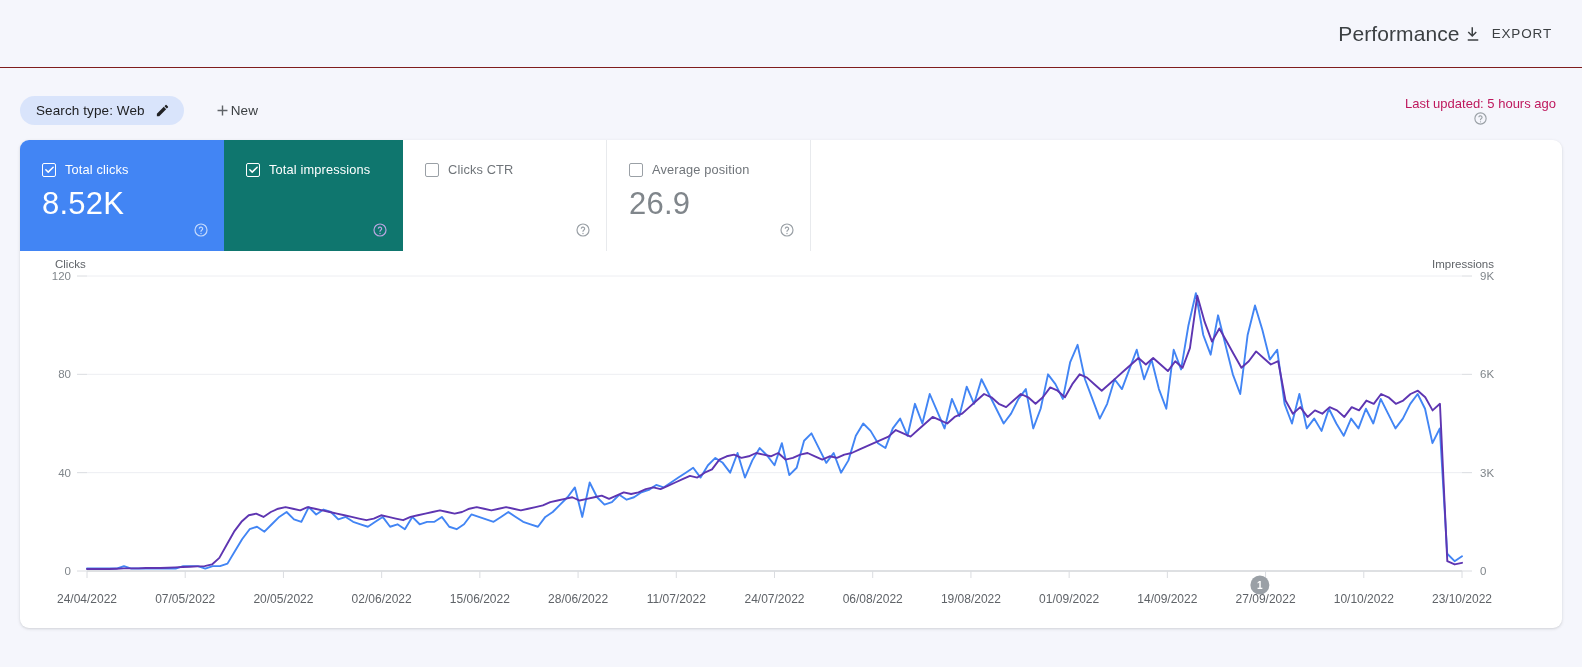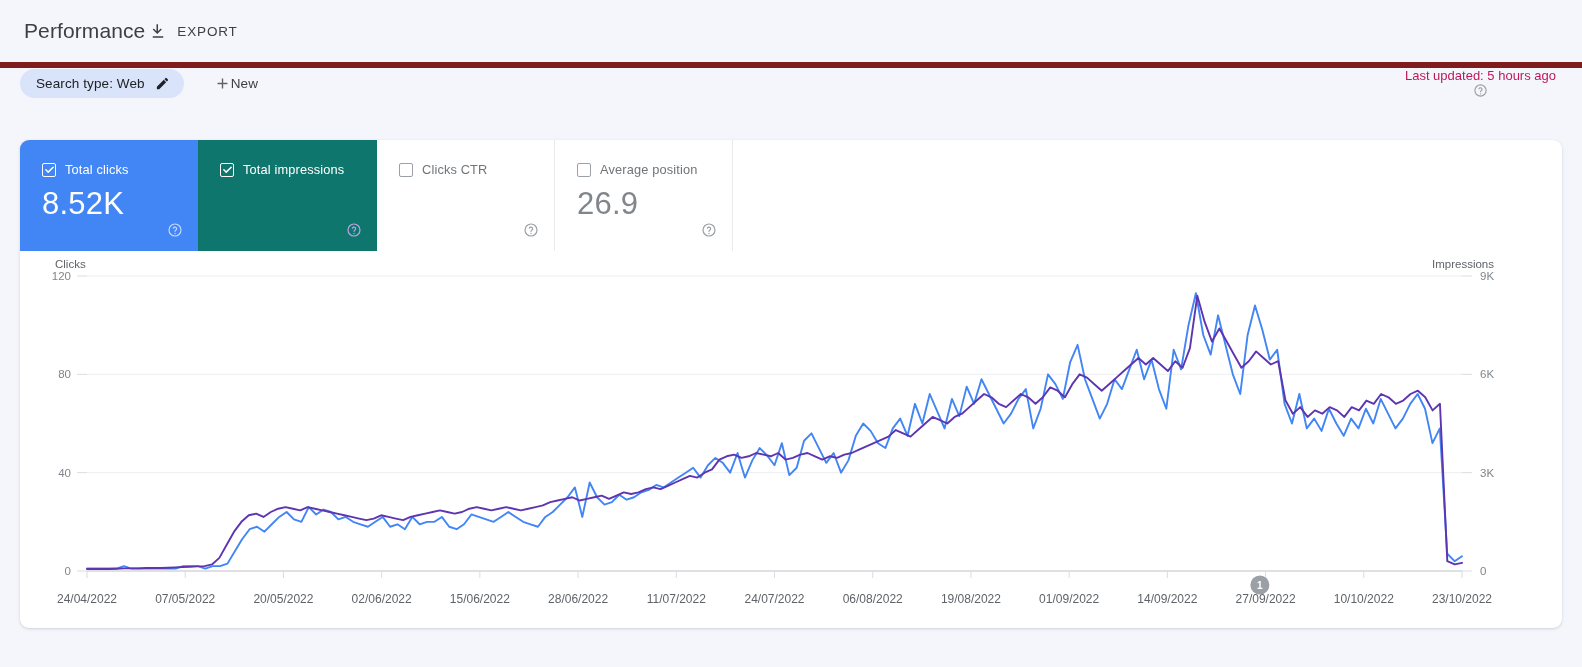--- a/index.html
+++ b/index.html
@@ -6,40 +6,40 @@
   html, body {
     width: 1582px; height: 667px;
     background: #F5F6FC;
     font-family: "Liberation Sans", sans-serif;
     overflow: hidden;
   }
 
   
   .header {
     height: 68px;
-    display: flex; align-items: center; justify-content: flex-start;
+    display: flex; align-items: center; justify-content: flex-end;
     padding: 0 26px 0 24px;
-    border-bottom: 6px solid #7f1d1d;
+    border-bottom: 1px solid #7f1d1d;
   }
   .page-title {
     font-size: 21px; color: #3C4043; font-weight: 400; letter-spacing: .1px;
   }
   .export-btn {
     display: flex; align-items: center; gap: 10px;
     cursor: pointer; padding: 6px 4px; border-radius: 4px;
   }
   .export-label {
     font-size: 13.5px; color: #3C4043; font-weight: 500; letter-spacing: .85px;
   }
   .dl-icon { width: 18px; height: 18px; display: block; }
 
   
   .filterbar {
     height: 58px;
-    display: flex; align-items: flex-start;
+    display: flex; align-items: flex-end;
     padding: 0 26px 0 20px;
   }
   .chips { display: flex; align-items: center; gap: 16px; }
   .chip {
     display: flex; align-items: center; gap: 10px;
     background: #D9E4FB; border-radius: 18px;
     padding: 7px 14px 7px 16px;
     cursor: pointer;
   }
   .chip-label { font-size: 13.5px; color: #202124; letter-spacing: .1px; }
@@ -65,21 +65,21 @@
     width: 1542px; height: 488px;
     background: #FFFFFF;
     border-radius: 9px;
     box-shadow: 0 1px 2px rgba(60,64,67,.12), 0 1px 3px 1px rgba(60,64,67,.06);
     overflow: hidden;
   }
 
   
   .cards { display: flex; height: 111px; }
   .card {
-    width: 178px; height: 111px;
+    width: 204px; height: 111px;
     position: relative;
     padding: 22px 0 0 22px;
     cursor: pointer;
     border-right: 1px solid #E8EAED;
     background: #FFFFFF;
   }
   .card.wide { width: 179px; }
   .card.active-clicks { background: #4285F4; border-right: none; }
   .card.active-impr   { background: #0f766e; border-right: none; }
   .card-top { display: flex; align-items: center; gap: 9px; }

